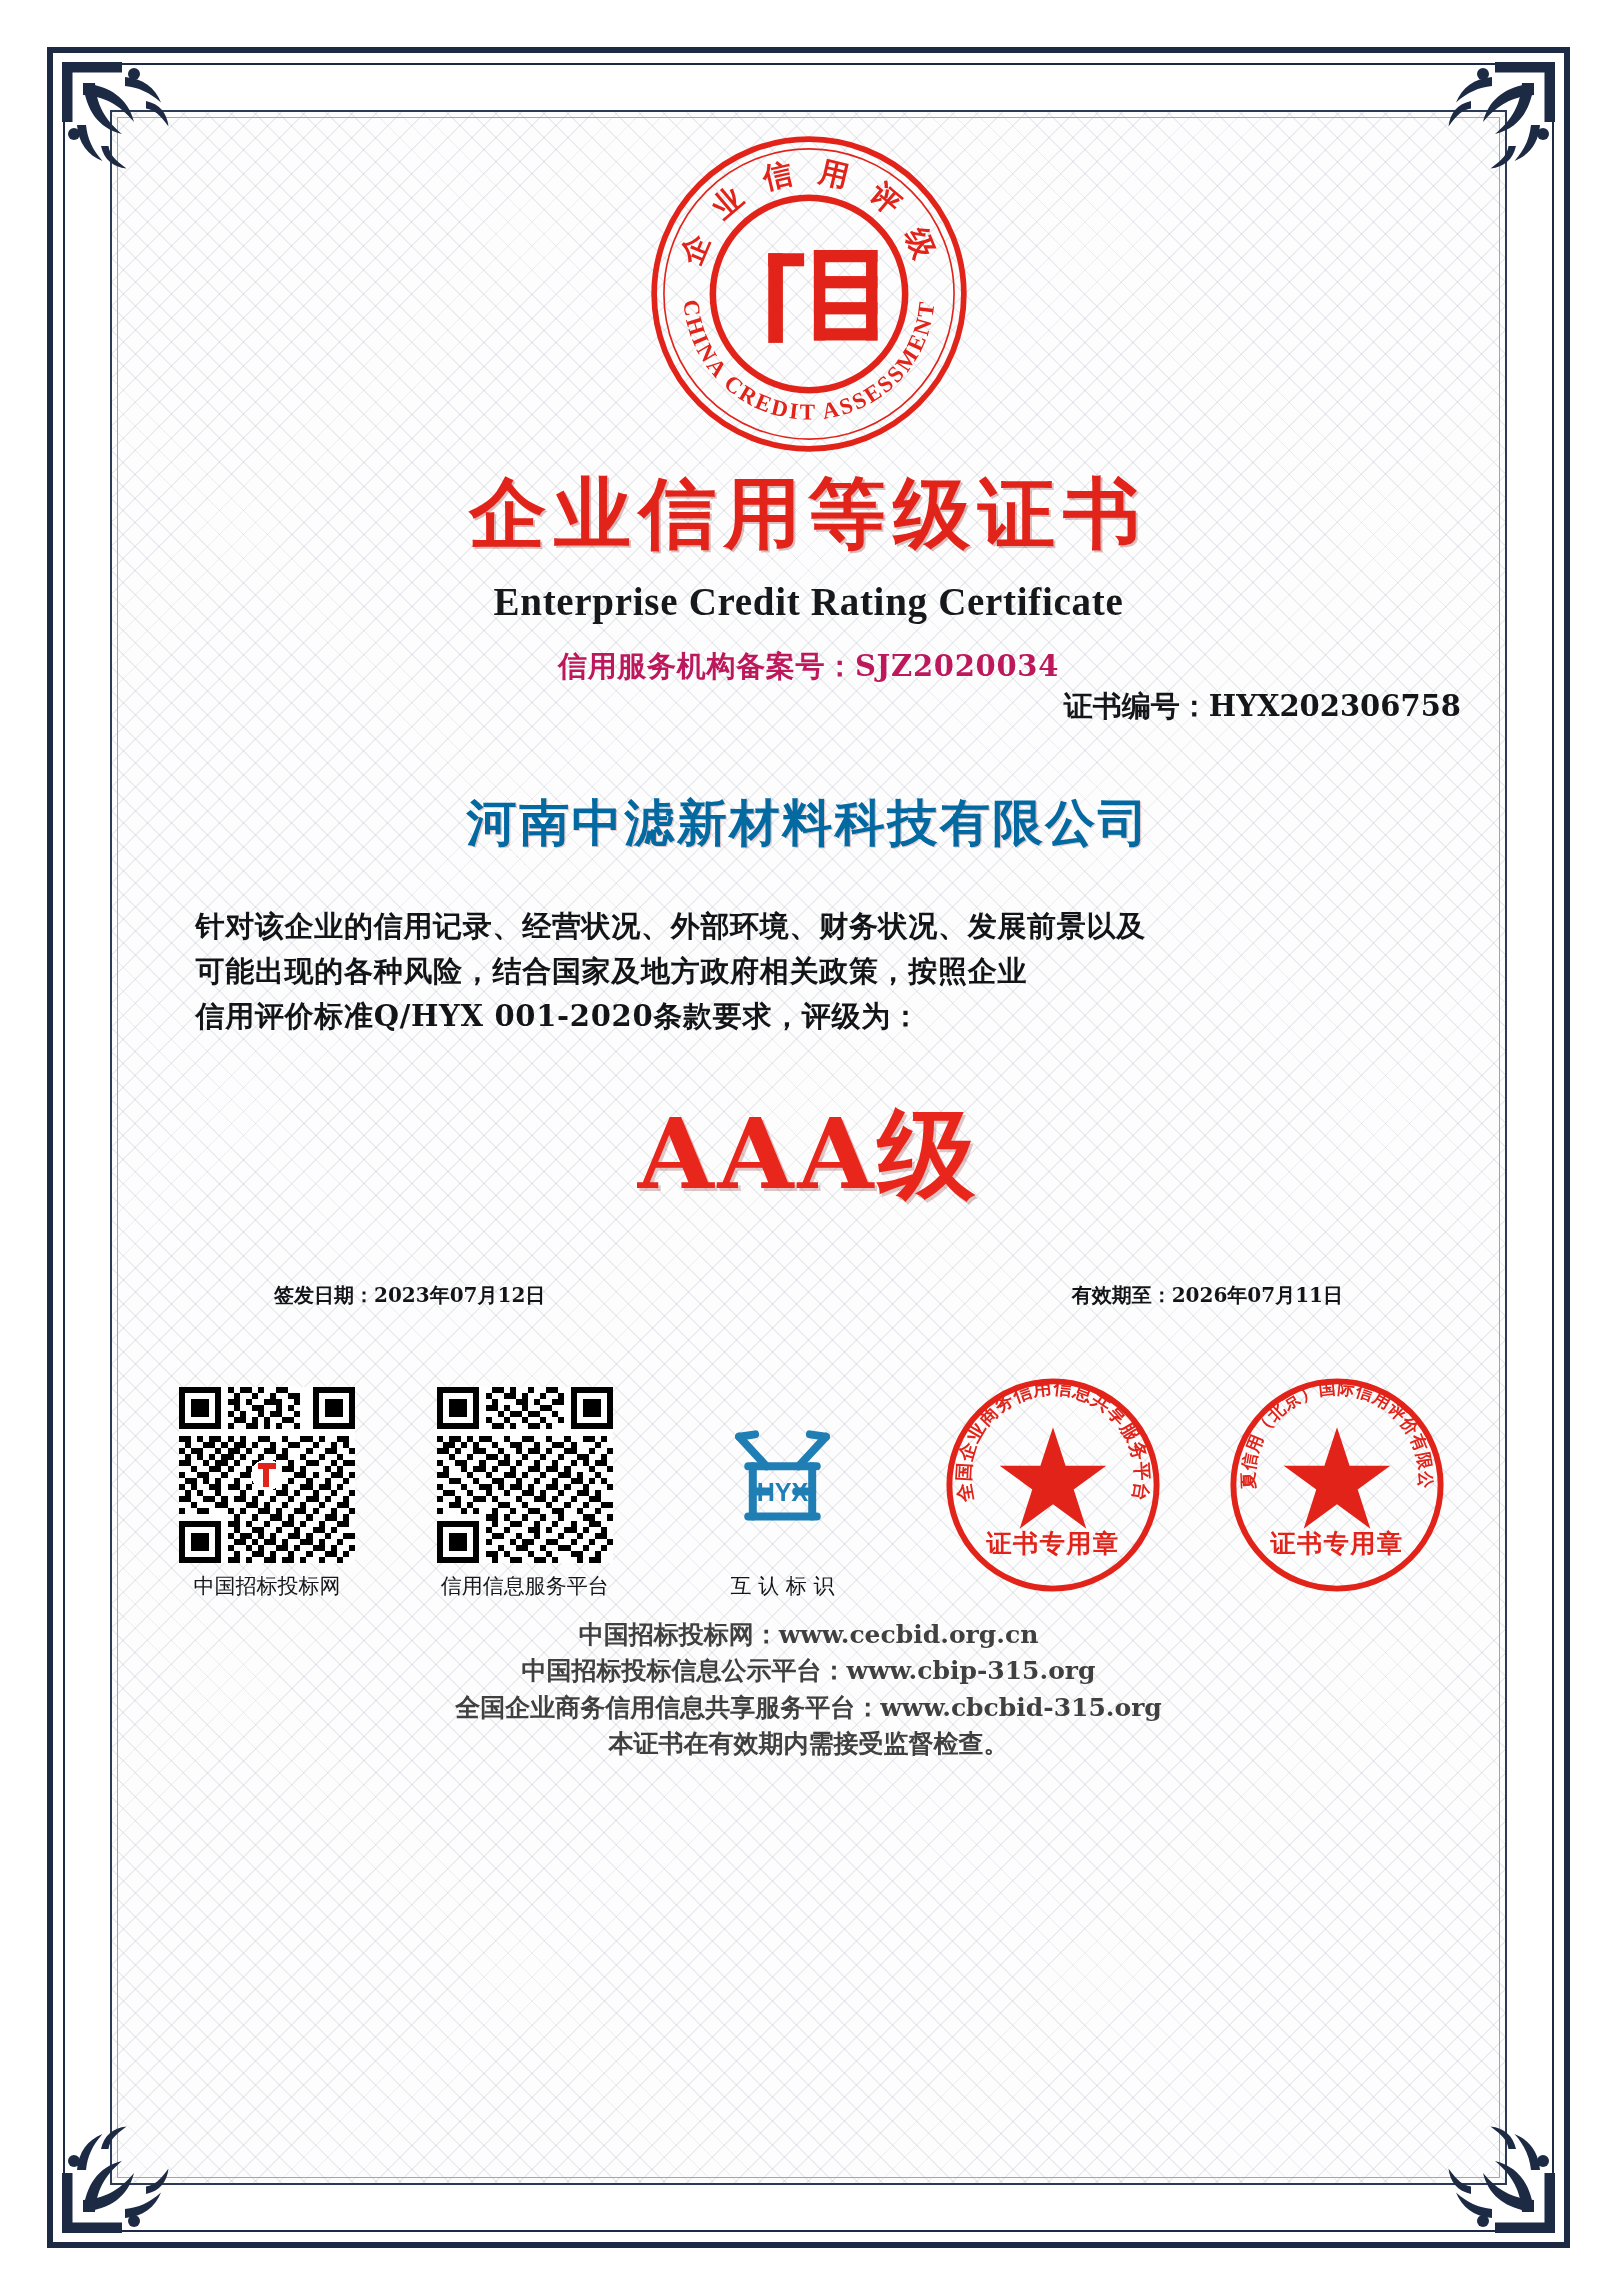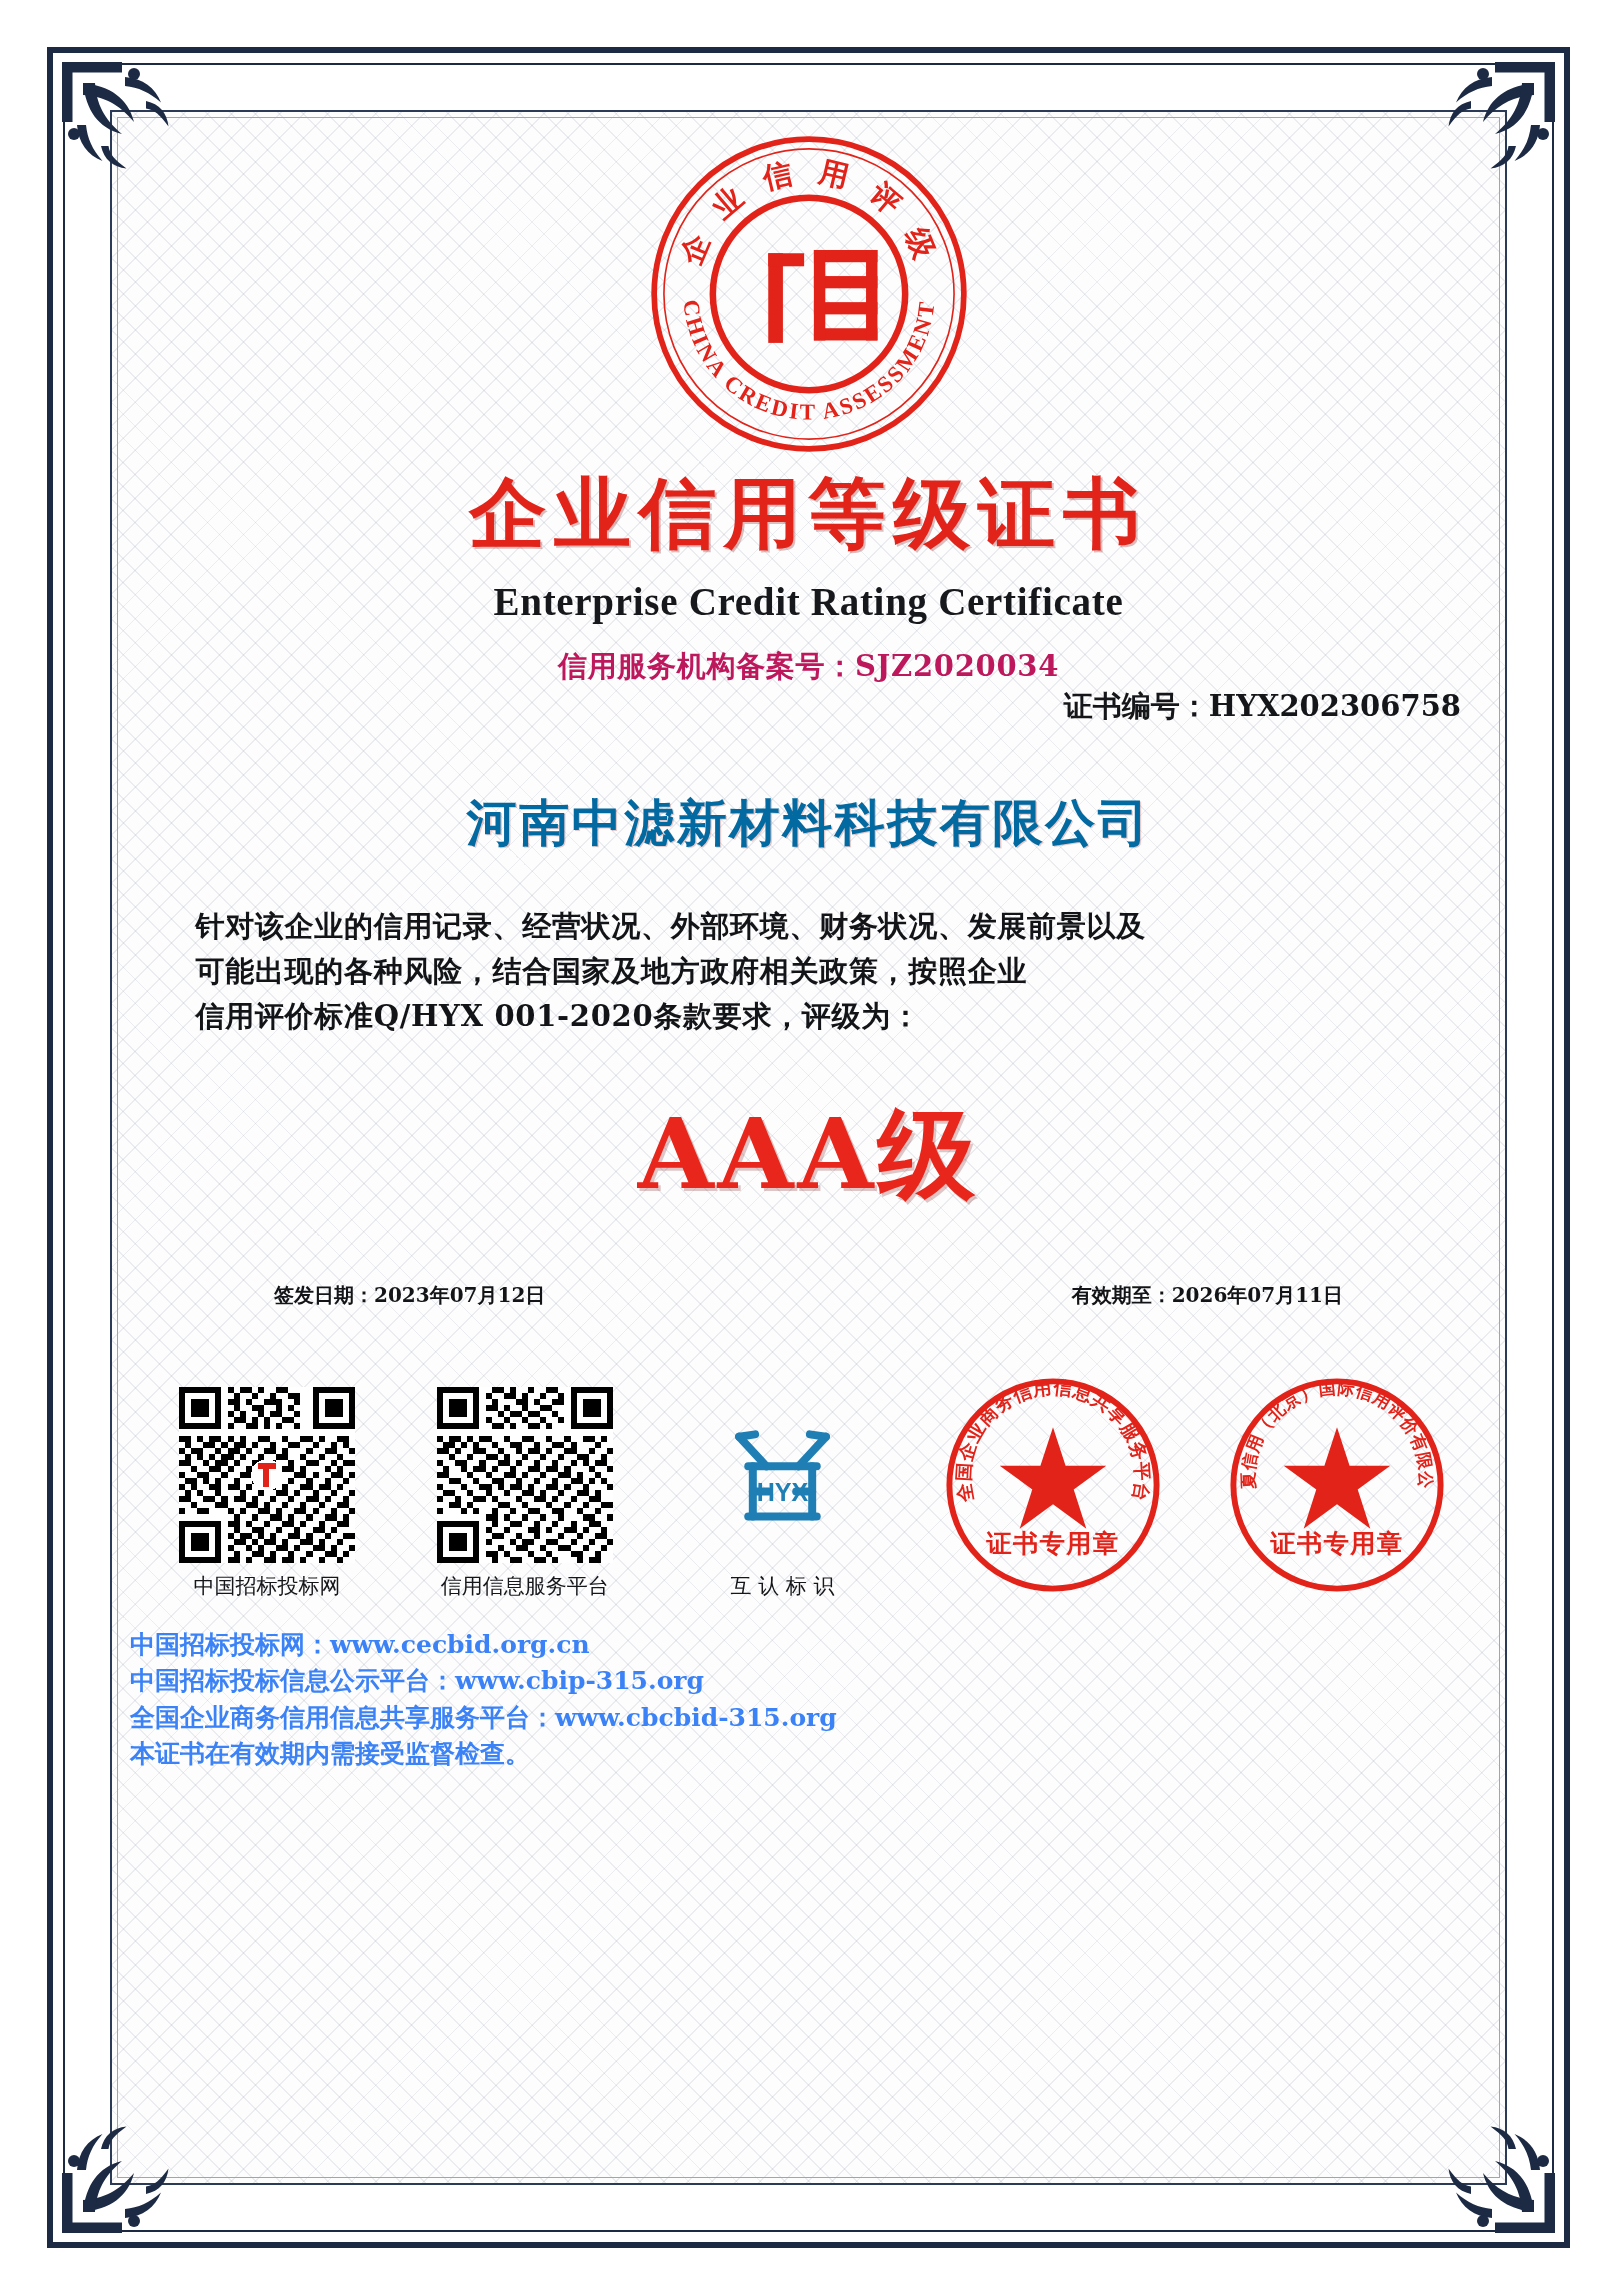--- a/index.html
+++ b/index.html
@@ -227,28 +227,28 @@
   .stamp {
     width: 222px;
     height: 222px;
     position: relative;
     margin-top: -13px;
   }
   .stamp svg { width: 100%; height: 100%; display: block; }
 
   
   .footer {
-    margin-top: 27px;
+    margin-top: 17px;
     width: 100%;
-    text-align: left;
+    text-align: center;
     font-family: "DejaVu Serif", serif;
     font-weight: bold;
     font-size: 25px;
     line-height: 1.45;
-    color: #3b82f6;
+    color: #404040;
   }
   .footer div { white-space: nowrap; }
 </style>
 </head>
 <body>
 
 <div class="page">
 
   <div class="frame-outer"></div>
   <div class="frame-mid"></div>

